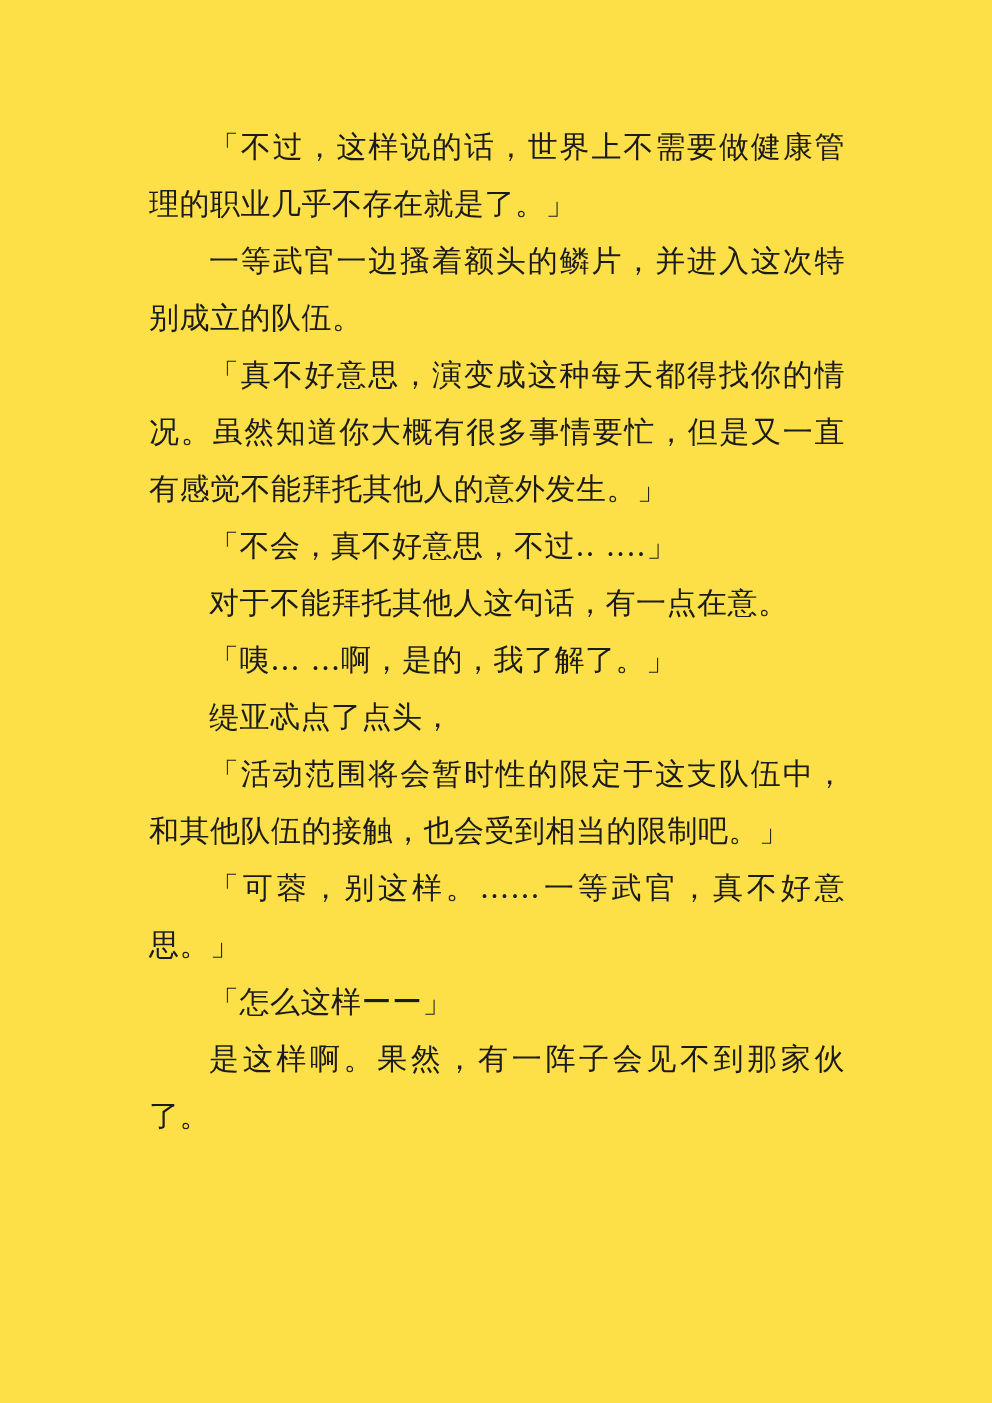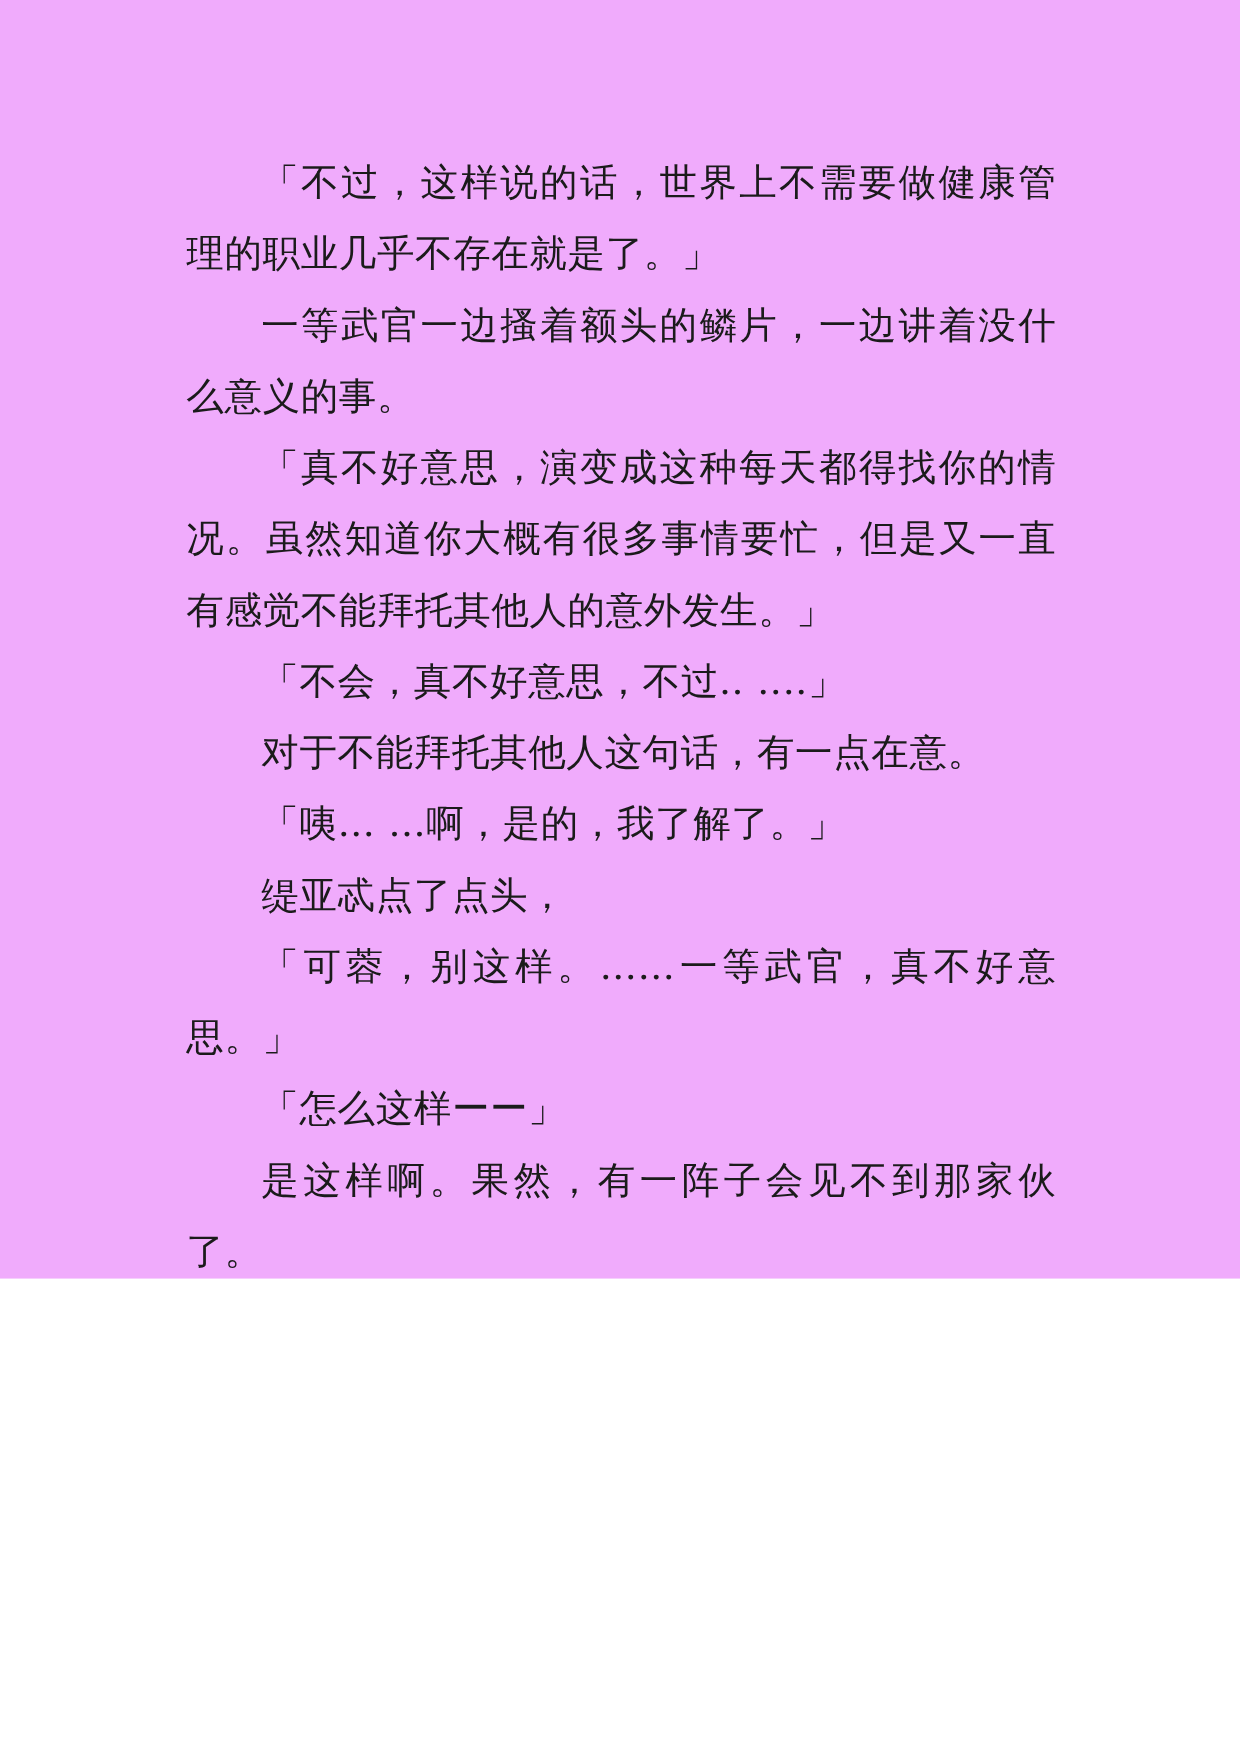--- a/index.html
+++ b/index.html
@@ -3,22 +3,22 @@
 <meta charset="utf-8">
 <style>
   html, body {
     margin: 0;
     padding: 0;
     background: #ffffff;
   }
   .page {
     position: relative;
     width: 992px;
-    height: 1023px;
-    background: #f0abfc;
+    height: 1403px;
+    background: #fde047;
     overflow: hidden;
     box-sizing: border-box;
   }
   .text-column {
     position: absolute;
     left: 149px;
     top: 118px;
     width: 696px;
   }
   .para {
@@ -35,24 +35,25 @@
     -webkit-font-smoothing: antialiased;
   }
 </style>
 </head>
 <body>
 
 <div class="page">
   <div class="text-column">
 
     <p class="para">「不过，这样说的话，世界上不需要做健康管理的职业几乎不存在就是了。」</p>
-    <p class="para">一等武官一边搔着额头的鳞片，一边讲着没什么意义的事。</p>
+    <p class="para">一等武官一边搔着额头的鳞片，并进入这次特别成立的队伍。</p>
     <p class="para">「真不好意思，演变成这种每天都得找你的情况。虽然知道你大概有很多事情要忙，但是又一直有感觉不能拜托其他人的意外发生。」</p>
     <p class="para">「不会，真不好意思，不过‥ ‥‥」</p>
     <p class="para">对于不能拜托其他人这句话，有一点在意。</p>
     <p class="para">「咦… …啊，是的，我了解了。」</p>
     <p class="para">缇亚忒点了点头，</p>
+    <p class="para">「活动范围将会暂时性的限定于这支队伍中，和其他队伍的接触，也会受到相当的限制吧。」</p>
     <p class="para">「可蓉，别这样。……一等武官，真不好意思。」</p>
     <p class="para">「怎么这样ーー」</p>
     <p class="para">是这样啊。果然，有一阵子会见不到那家伙了。</p>
 
   </div>
 </div>
 
 </body></html>

